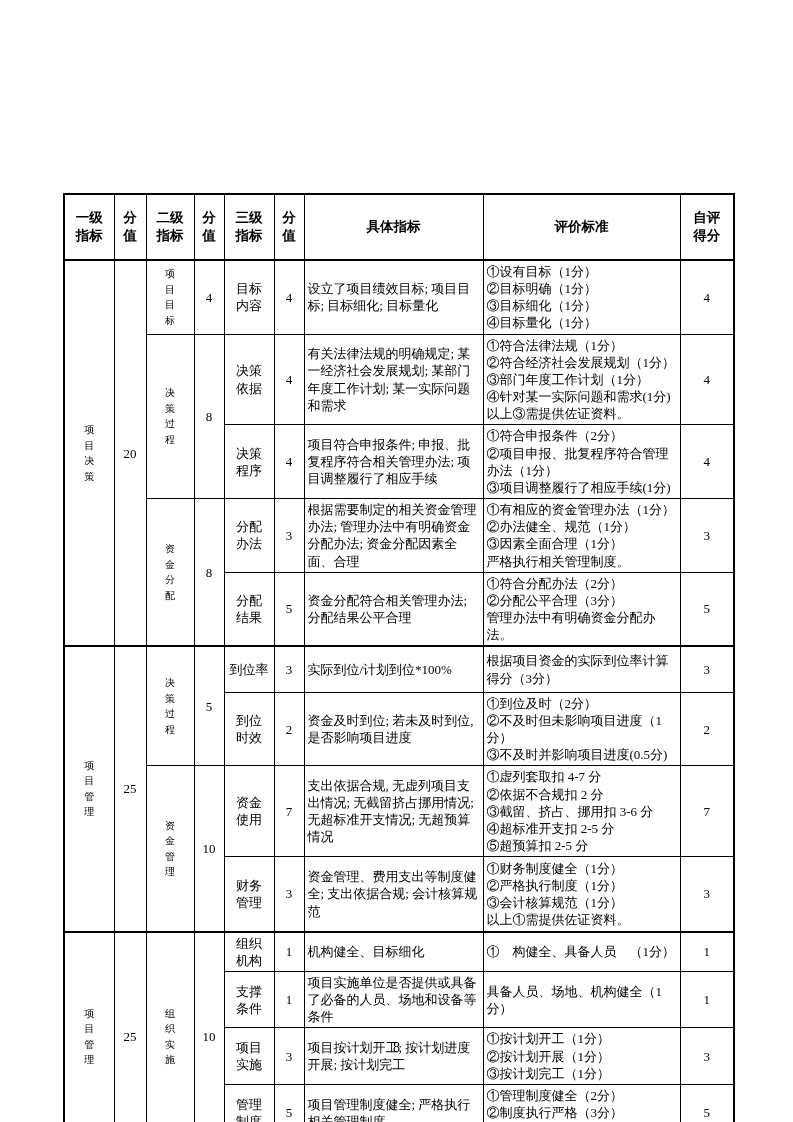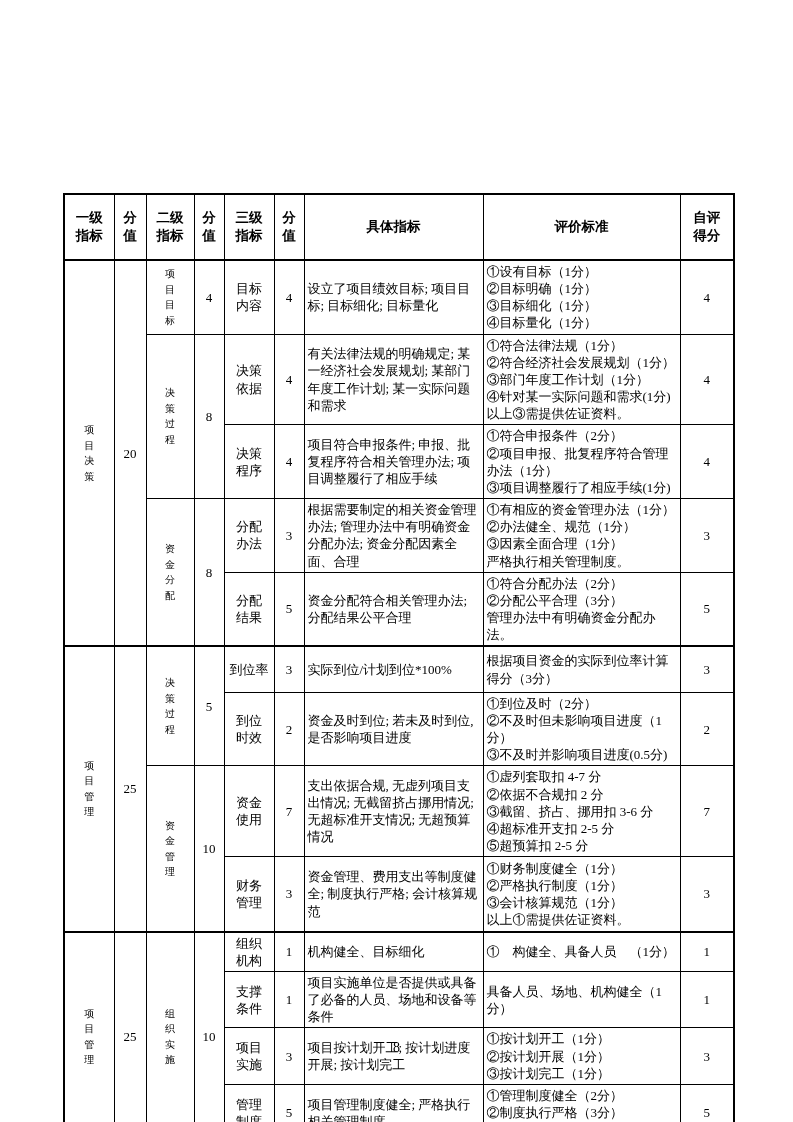--- a/index.html
+++ b/index.html
@@ -211,21 +211,21 @@
 ②依据不合规扣 2 分
 ③截留、挤占、挪用扣 3-6 分
 ④超标准开支扣 2-5 分
 ⑤超预算扣 2-5 分</td>
         <td class="self">7</td>
       </tr>
       <tr class="r9">
         <td class="c">财务
 管理</td>
         <td class="num">3</td>
-        <td class="left spec">资金管理、费用支出等制度健全; 制度执行严格; 会计核算规范</td>
+        <td class="left spec">资金管理、费用支出等制度健全; 支出依据合规; 会计核算规范</td>
         <td class="left std">①财务制度健全（1分）
 ②严格执行制度（1分）
 ③会计核算规范（1分）
 以上①需提供佐证资料。</td>
         <td class="self">3</td>
       </tr>
       <tr class="r10 sec">
         <td class="c" rowspan="4"><span class="vert">项目管理</span></td>
         <td class="num" rowspan="4">25</td>
         <td class="c" rowspan="4"><span class="vert">组织实施</span></td>

